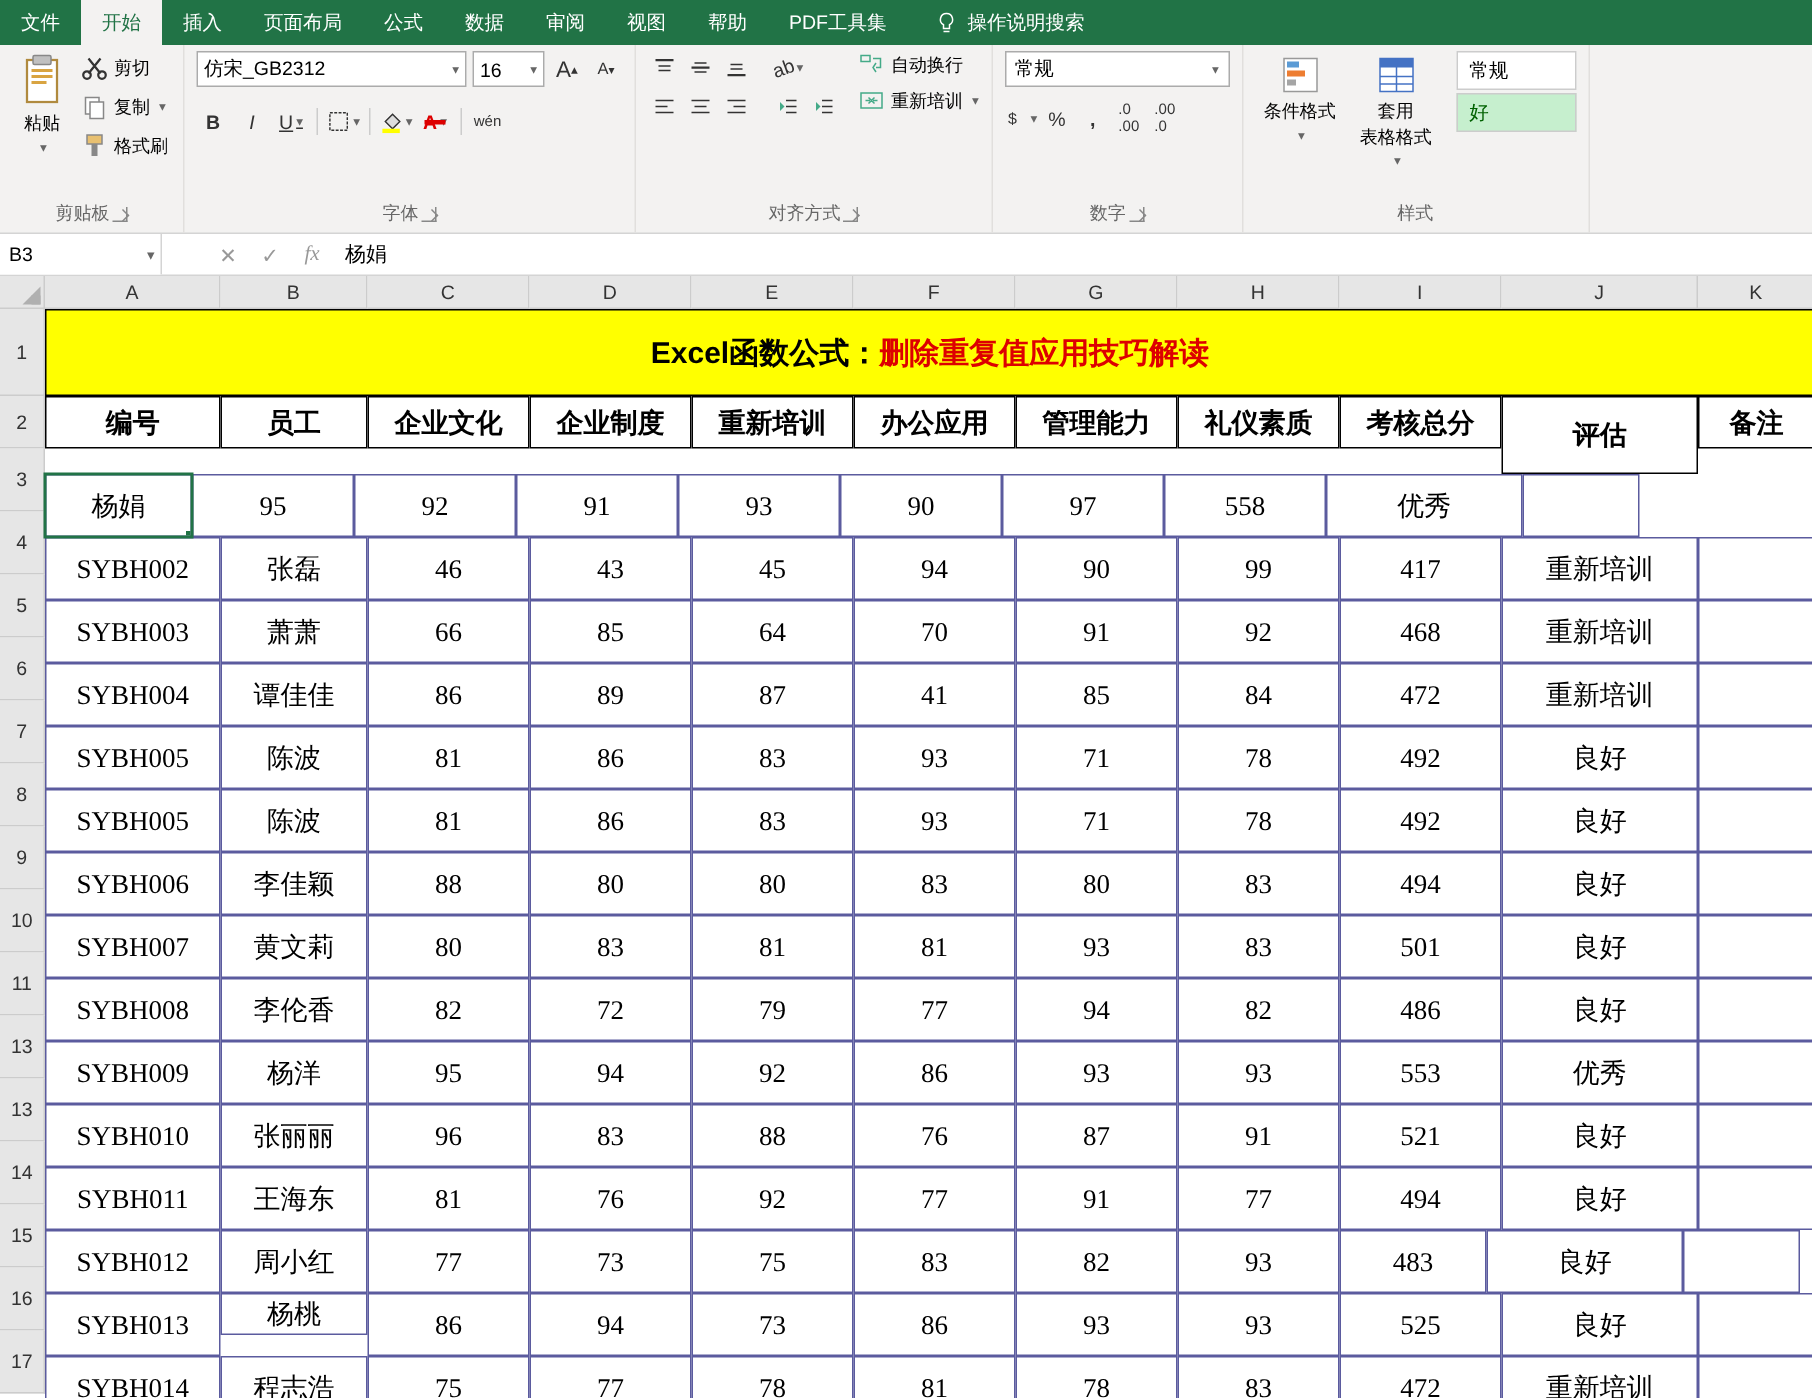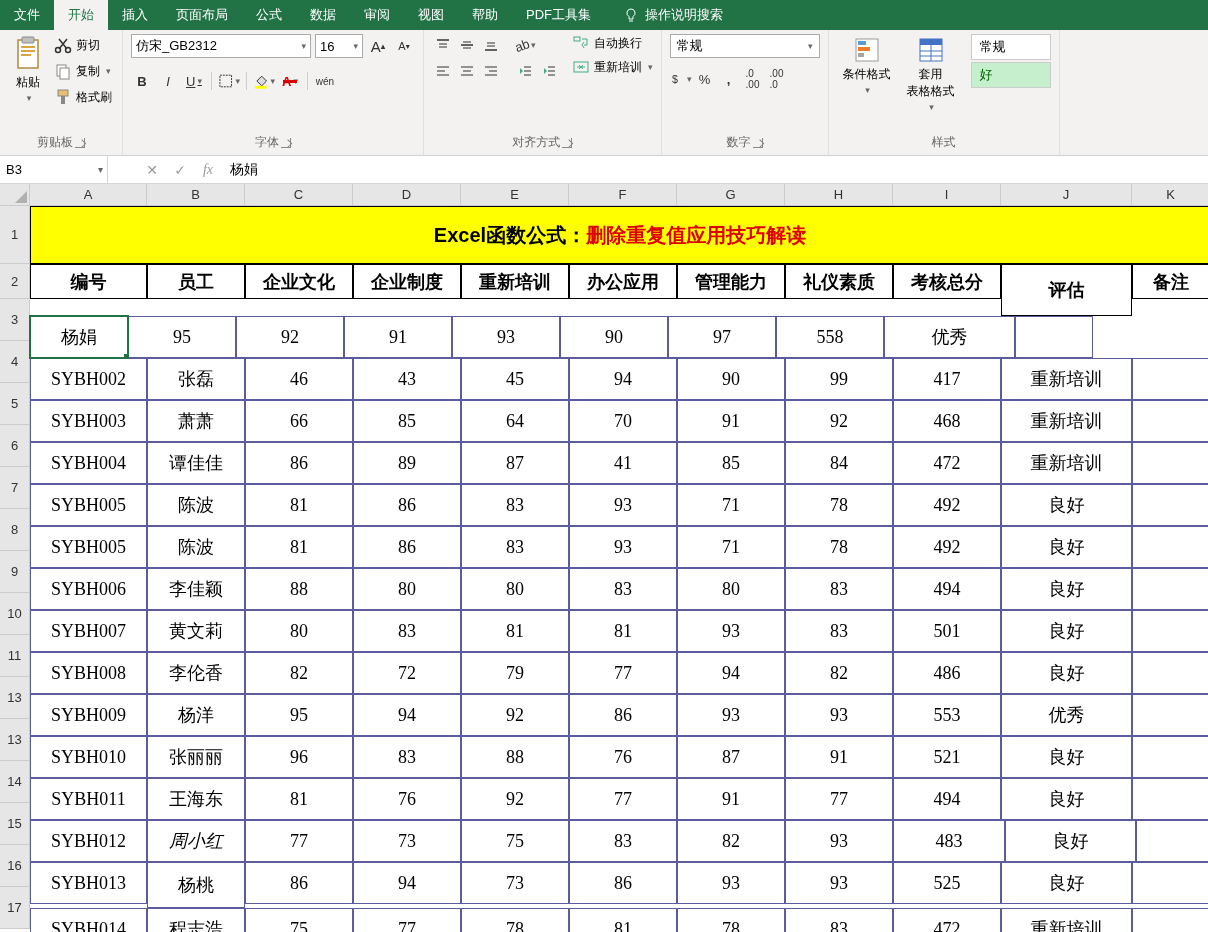--- a/index.html
+++ b/index.html
@@ -569,34 +569,34 @@
         <div class="cell data-cell" style="width: 108px; height: 42px;">92</div>
         <div class="cell data-cell" style="width: 108px; height: 42px;">77</div>
         <div class="cell data-cell" style="width: 108px; height: 42px;">91</div>
         <div class="cell data-cell" style="width: 108px; height: 42px;">77</div>
         <div class="cell data-cell" style="width: 108px; height: 42px;">494</div>
         <div class="cell data-cell" style="width: 131px; height: 42px;">良好</div>
         <div class="cell data-cell" style="width: 78px; height: 42px;"></div>
       </div>
       <div class="grid-row">
         <div class="cell data-cell" style="width: 117px; height: 42px;">SYBH012</div>
-        <div class="cell data-cell" style="width: 98px; height: 42px; font-style: italic;">周小红</div>
+        <div class="cell data-cell" style="width: 98px; height: 42px;">周小红</div>
         <div class="cell data-cell" style="width: 108px; height: 42px;">77</div>
         <div class="cell data-cell" style="width: 108px; height: 42px;">73</div>
         <div class="cell data-cell" style="width: 108px; height: 42px;">75</div>
         <div class="cell data-cell" style="width: 108px; height: 42px;">83</div>
         <div class="cell data-cell" style="width: 108px; height: 42px;">82</div>
         <div class="cell data-cell" style="width: 108px; height: 42px;">93</div>
-        <div class="cell data-cell" style="width: 112px; height: 42px;">483</div>
+        <div class="cell data-cell" style="width: 98px; height: 42px;">483</div>
         <div class="cell data-cell" style="width: 131px; height: 42px;">良好</div>
         <div class="cell data-cell" style="width: 78px; height: 42px;"></div>
       </div>
       <div class="grid-row">
         <div class="cell data-cell" style="width: 117px; height: 42px;">SYBH013</div>
-        <div class="cell data-cell" style="width: 98px; height: 46px; text-align: right;">杨桃</div>
+        <div class="cell data-cell" style="width: 98px; height: 28px; text-align: right;">杨桃</div>
         <div class="cell data-cell" style="width: 108px; height: 42px;">86</div>
         <div class="cell data-cell" style="width: 108px; height: 42px;">94</div>
         <div class="cell data-cell" style="width: 108px; height: 42px;">73</div>
         <div class="cell data-cell" style="width: 108px; height: 42px;">86</div>
         <div class="cell data-cell" style="width: 108px; height: 42px;">93</div>
         <div class="cell data-cell" style="width: 108px; height: 42px;">93</div>
         <div class="cell data-cell" style="width: 108px; height: 42px;">525</div>
         <div class="cell data-cell" style="width: 131px; height: 42px;">良好</div>
         <div class="cell data-cell" style="width: 78px; height: 42px;"></div>
       </div>

